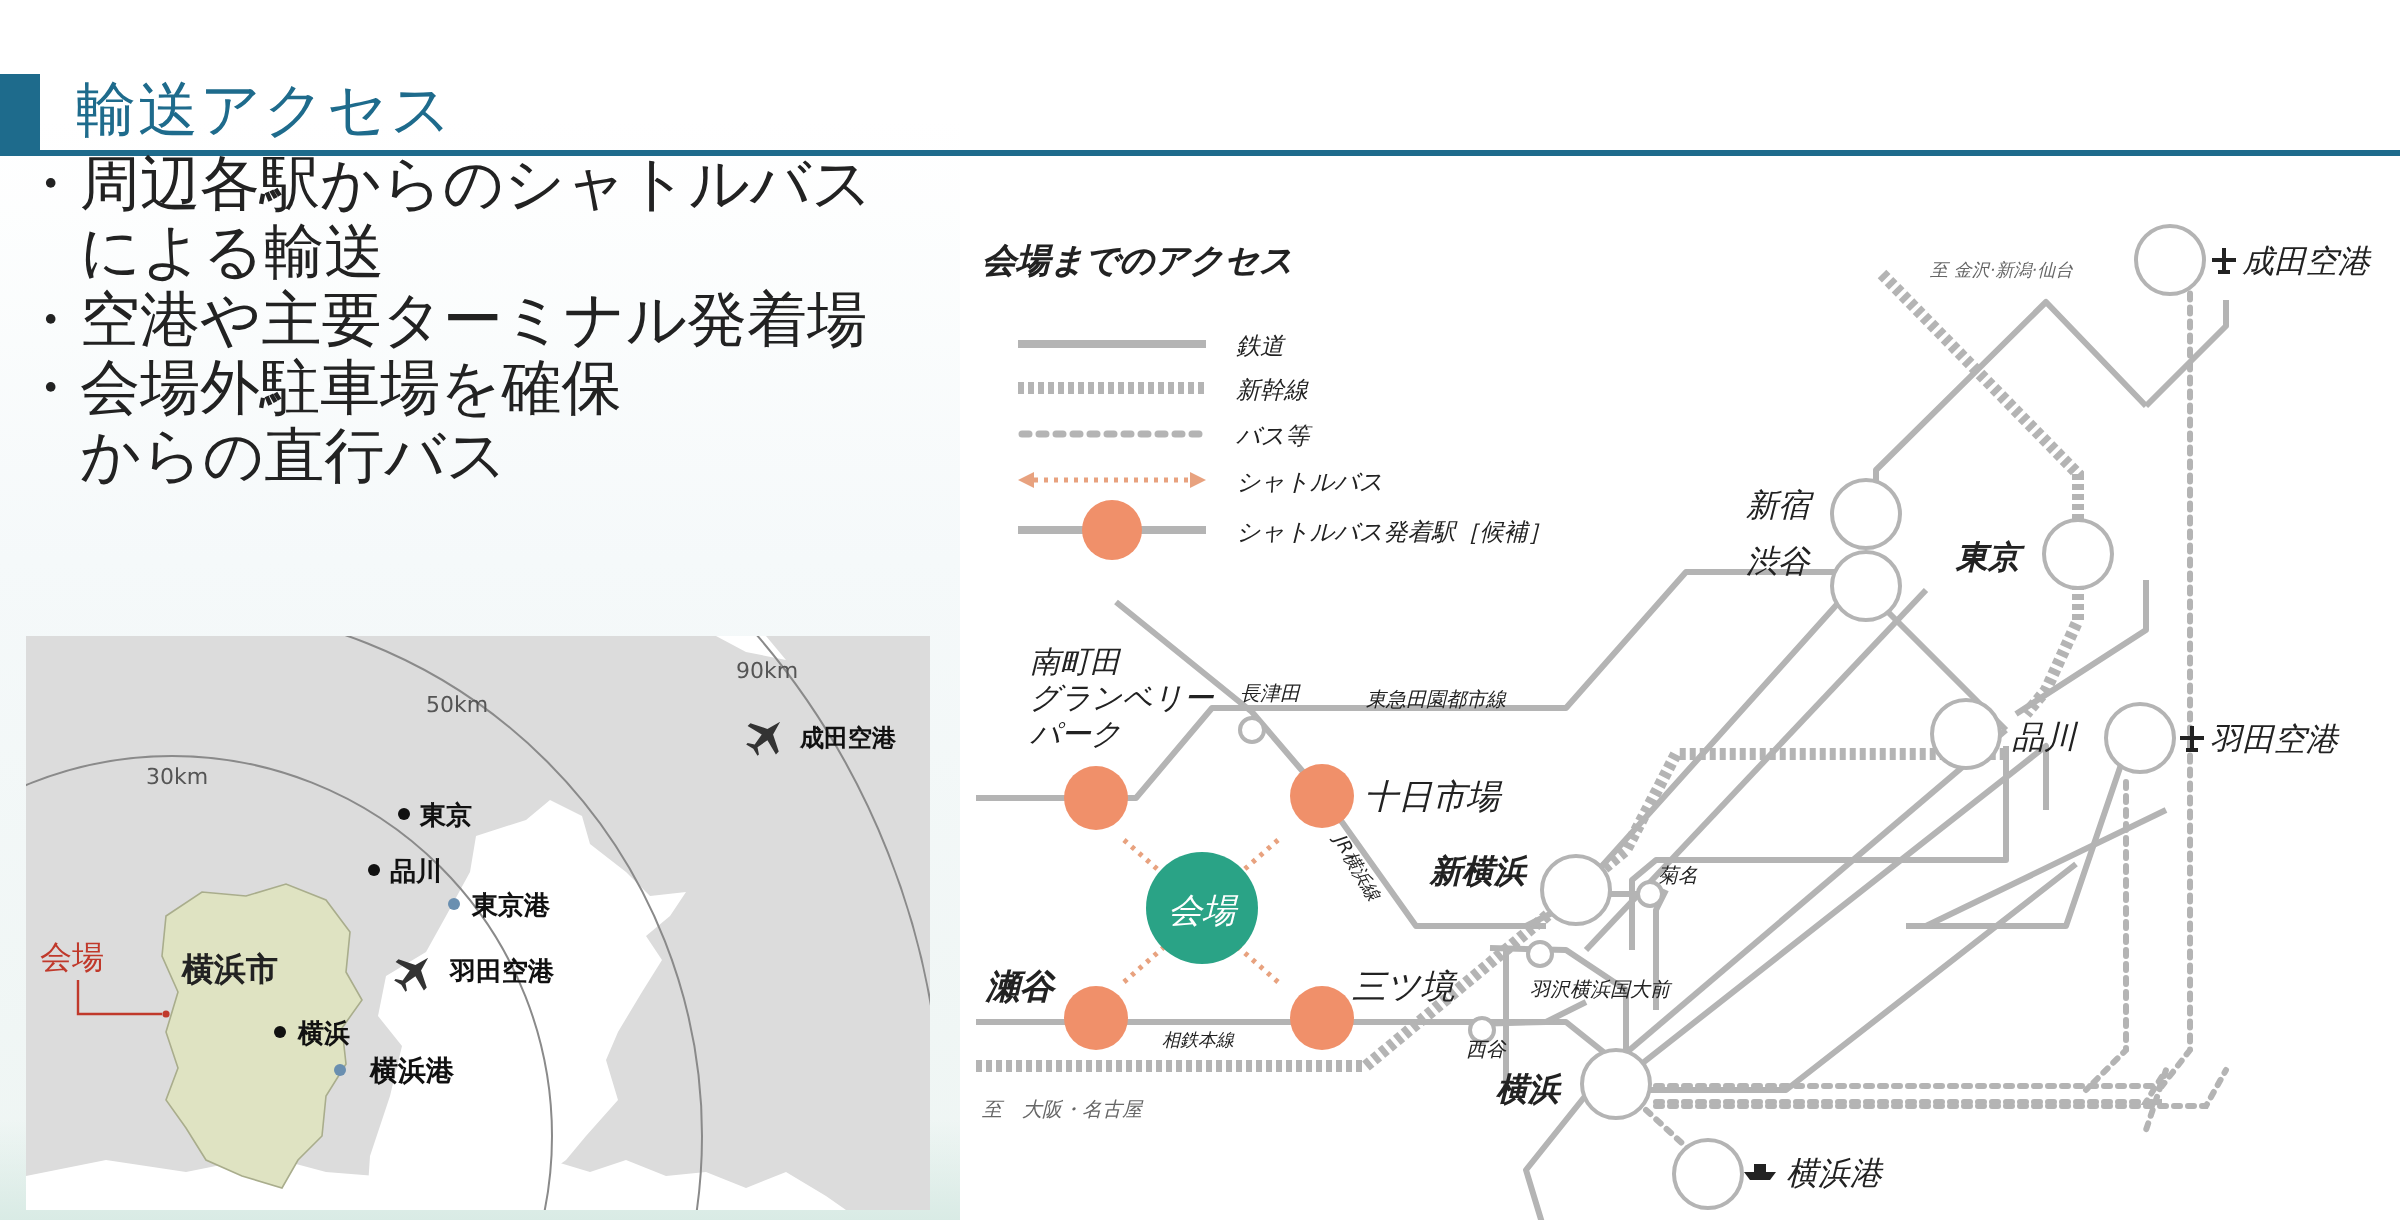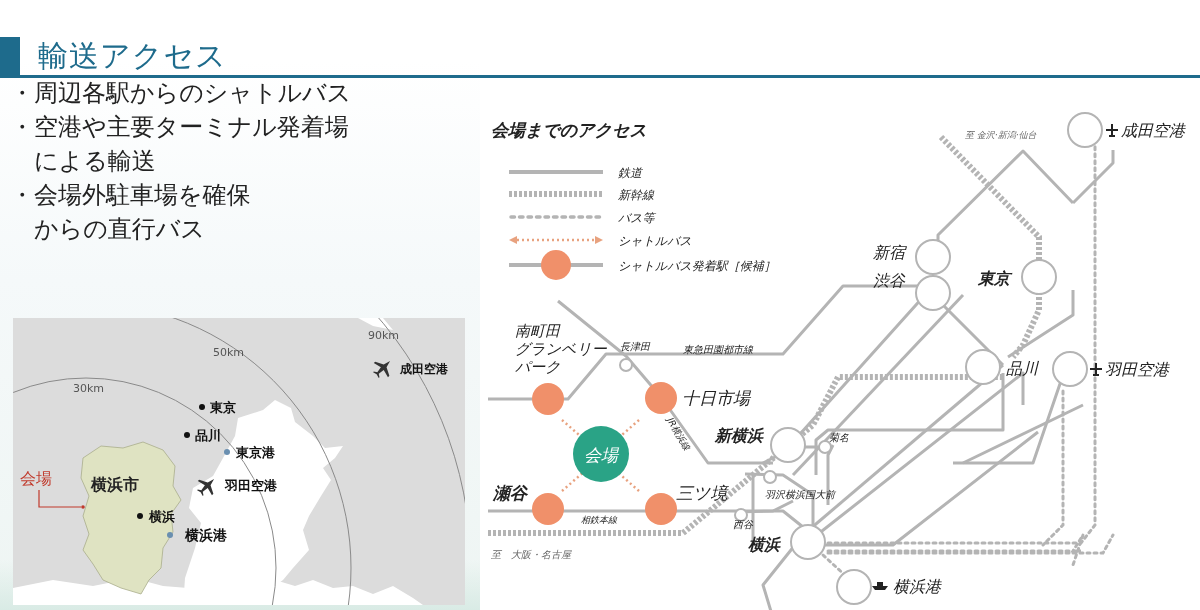--- a/index.html
+++ b/index.html
@@ -15,42 +15,42 @@
   }
   .header { position: absolute; left: 0; top: 11px; width: 1078px; height: 50px; margin-top: 20px; }
   .header-bar { position: absolute; left: 0; top: 6px; width: 20px; height: 40px; background: #1e6b8c; }
   .header-title {
     position: absolute; left: 38px; top: 4px; font-size: 30px; line-height: 42px;
     color: #1e6b8c; font-weight: normal; letter-spacing: 1px;
   }
   .header-line { position: absolute; left: 0; top: 44px; width: 1200px; height: 3px; background: #1e6b8c; }
 
   .bullets { position: absolute; left: 10px; top: 76px; width: 420px; }
-  .bullet { font-size: 24px; line-height: 34px; color: #222; white-space: pre; }
+  .bullet { font-size: 30px; line-height: 34px; color: #222; white-space: pre; }
 
   .geo-map { position: absolute; left: 13px; top: 318px; width: 452px; height: 287px; background: #dcdcdc; overflow: hidden; }
   .route-map { position: absolute; left: 483px; top: 95px; width: 715px; height: 515px; font-style: italic; }
   svg text { font-family: "DejaVu Sans", "Liberation Sans", sans-serif; }
 </style>
 </head>
 <body>
 
 <div class="bg-wash"></div>
 <div class="bg-wash-bottom"></div>
 
 <div class="header">
   <div class="header-bar"></div>
   <div class="header-title">輸送アクセス</div>
   <div class="header-line"></div>
 </div>
 
 <div class="bullets">
   <div class="bullet">・周辺各駅からのシャトルバス</div>
+  <div class="bullet">　による輸送</div>
   <div class="bullet">・空港や主要ターミナル発着場</div>
-  <div class="bullet">　による輸送</div>
   <div class="bullet">・会場外駐車場を確保</div>
   <div class="bullet">　からの直行バス</div>
 </div>
 
 <div class="geo-map">
   <svg width="452" height="287" viewBox="0 0 452 287">
     <rect x="0" y="0" width="452" height="287" fill="#dcdcdc"></rect>
 
     <path d="M170 290 L172 260 L182 230 L188 205 L176 190 L180 170 L200 158 L210 140 L222 118 L225 100 L250 92 L262 82 L278 90 L282 104 L300 118 L312 130 L330 128 L322 140 L310 150 L318 162 L308 178 L296 198 L290 212 L296 232 L280 250 L270 262 L252 275 L240 287 Z" fill="#ffffff"></path>
     <path d="M232 287 L250 270 L262 262 L282 268 L300 262 L320 270 L340 268 L360 276 L380 268 L400 280 L410 287 Z" fill="#ffffff"></path>

